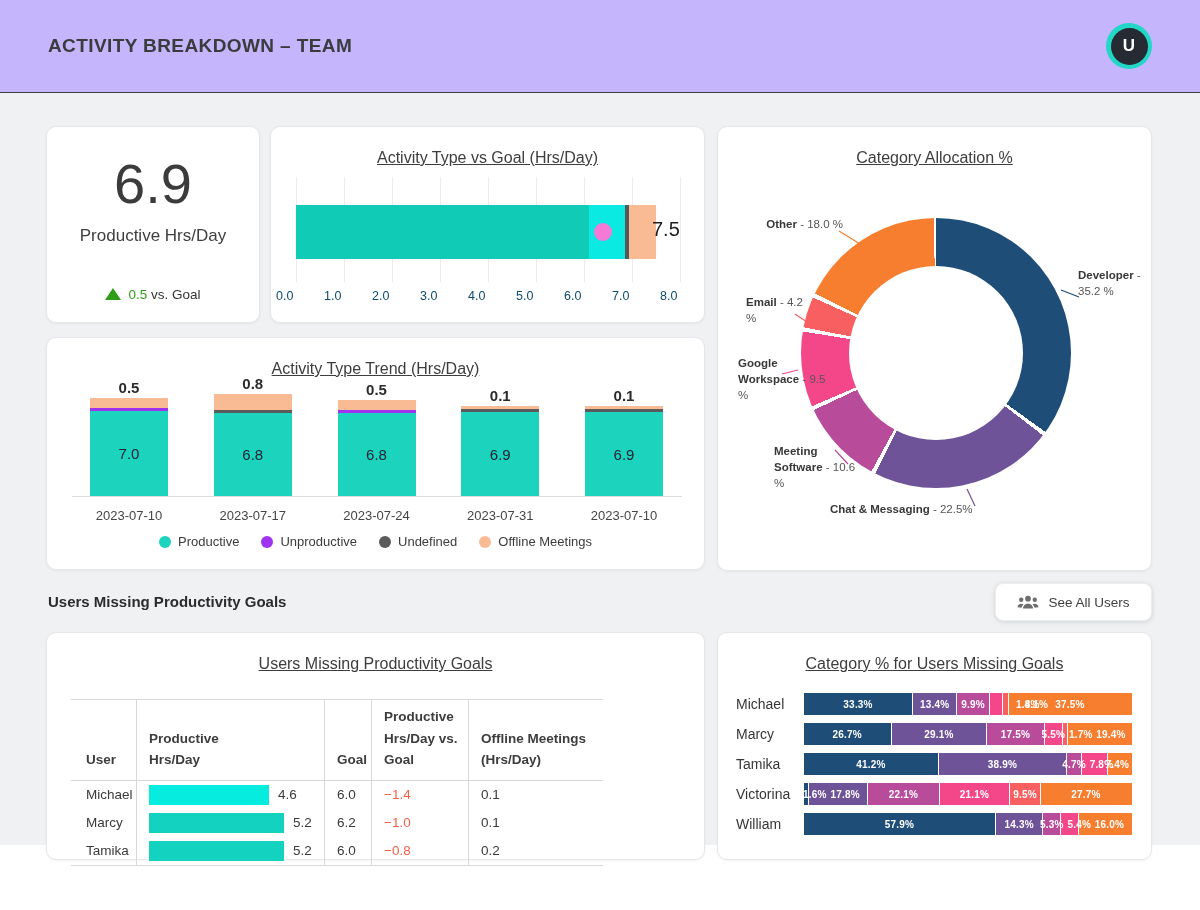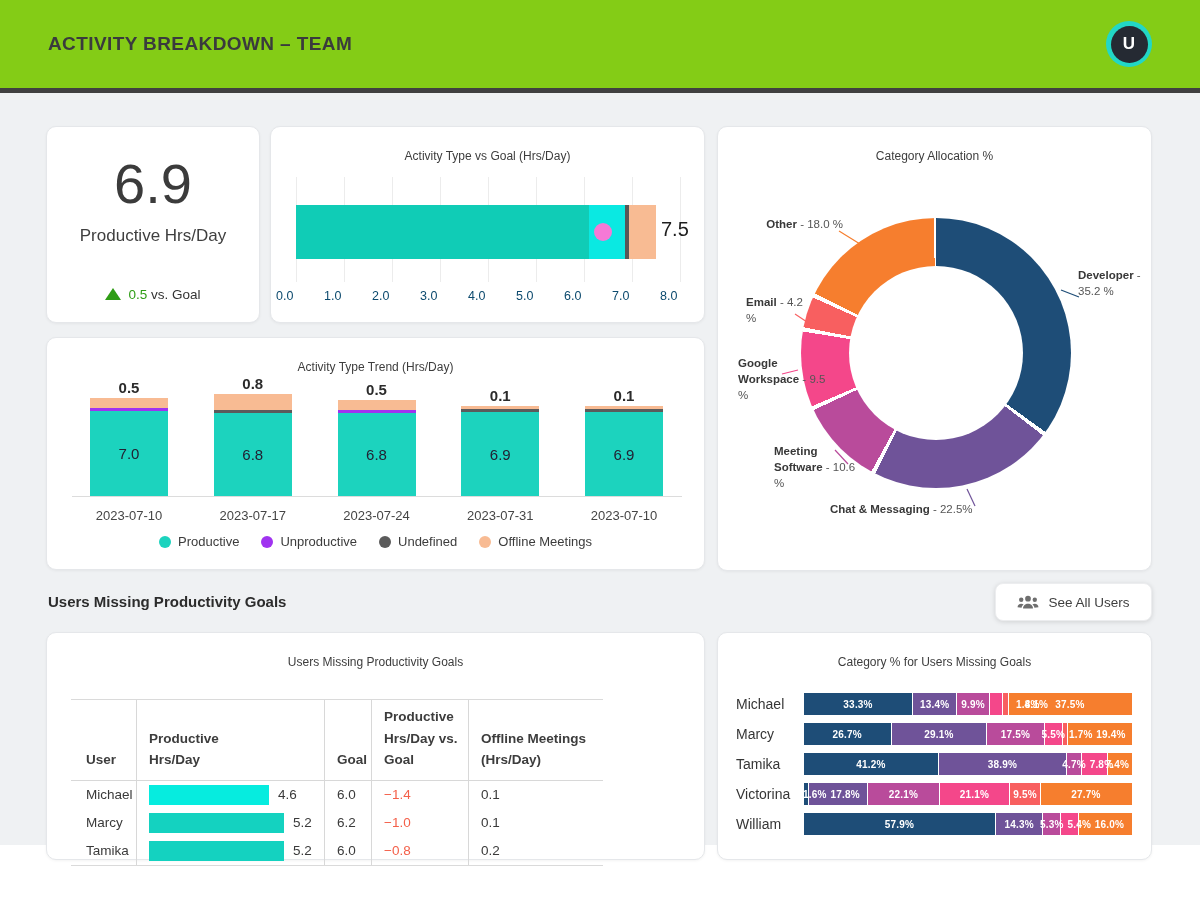--- a/index.html
+++ b/index.html
@@ -2,39 +2,39 @@
 <html><head>
 <meta charset="utf-8">
 <style>
   * { box-sizing: border-box; margin: 0; padding: 0; }
   body {
     width: 1200px; height: 910px; background: #ffffff;
     font-family: "Liberation Sans", sans-serif; overflow: hidden; position: relative;
   }
   
   .header {
-    height: 93px; background: #84cc16; border-bottom: 5px solid #404040;
+    height: 93px; background: #c4b5fd; border-bottom: 1px solid #404040;
     display: flex; align-items: center; justify-content: space-between; padding: 0 48px;
   }
   .header-title { font-size: 19px; font-weight: 700; color: #3a3b3d; letter-spacing: .4px; }
   .avatar-ring {
     width: 46px; height: 46px; border-radius: 50%; background: #22d7c6;
     display: flex; align-items: center; justify-content: center; cursor: pointer;
   }
   .avatar-inner {
     width: 37px; height: 37px; border-radius: 50%; background: #252a33; color: #fff;
     display: flex; align-items: center; justify-content: center; font-size: 17px; font-weight: 700;
   }
   
   .main { position: relative; background: #eff1f3; height: 752px; }
   .card {
     position: absolute; background: #fff; border: 1px solid #e5e7ea;
     border-radius: 10px; box-shadow: 0 1px 3px rgba(0,0,0,.05);
   }
-  .card-title { text-align: center; font-size: 12px; color: #3d3d3d; margin-top: 22px; }
+  .card-title { text-align: center; font-size: 16px; color: #3d3d3d; margin-top: 22px; text-decoration: underline; }
   
   #kpi-card { left: 46px; top: 33px; width: 214px; height: 197px; }
   .kpi-value { font-size: 56px; color: #3b3b3b; text-align: center; margin-top: 24px; }
   .kpi-label { font-size: 17px; color: #3f3f3f; text-align: center; margin-top: 10px; }
   .kpi-delta { position: absolute; bottom: 20px; width: 100%; text-align: center; font-size: 13.5px; color: #333; }
   .tri-up {
     display: inline-block; width: 0; height: 0; margin-right: 7px; vertical-align: -1px;
     border-left: 8px solid transparent; border-right: 8px solid transparent; border-bottom: 12px solid #2f9d16;
   }
   .delta-green { color: #2f9d16; }
@@ -159,21 +159,21 @@
         <div class="tick-label" style="left: 316px;">7.0</div>
         <div class="gridline" style="left: 384px;"></div>
         <div class="tick-label" style="left: 364px;">8.0</div>
         <div class="goal-bar">
           <div class="goal-seg" style="width: 292.8px; background: rgb(16, 204, 182);"></div>
           <div class="goal-seg" style="width: 36px; background: rgb(10, 233, 226);"></div>
           <div class="goal-seg" style="width: 3.84px; background: rgb(87, 87, 87);"></div>
           <div class="goal-seg" style="width: 27.36px; background: rgb(248, 187, 147);"></div>
         </div>
         <div class="goal-dot" style="left: 298.2px; background: rgb(246, 121, 214);"></div>
-        <div class="goal-total" style="left: 365px;">7.5</div>
+        <div class="goal-total" style="left: 356px;">7.5</div>
       </div>
   </div>
 
   <div class="card" id="donut-card">
     <div class="card-title">Category Allocation %</div>
     <div id="donut-area">
       <div id="donut" style="background: conic-gradient(rgb(30, 77, 119) 0.25%, rgb(30, 77, 119) 34.95%, rgb(255, 255, 255) 34.95%, rgb(255, 255, 255) 35.45%, rgb(111, 83, 153) 35.45%, rgb(111, 83, 153) 57.45%, rgb(255, 255, 255) 57.45%, rgb(255, 255, 255) 57.95%, rgb(185, 75, 155) 57.95%, rgb(185, 75, 155) 68.05%, rgb(255, 255, 255) 68.05%, rgb(255, 255, 255) 68.55%, rgb(244, 71, 138) 68.55%, rgb(244, 71, 138) 77.55%, rgb(255, 255, 255) 77.55%, rgb(255, 255, 255) 78.05%, rgb(248, 95, 96) 78.05%, rgb(248, 95, 96) 81.75%, rgb(255, 255, 255) 81.75%, rgb(255, 255, 255) 82.25%, rgb(246, 126, 46) 82.25%, rgb(246, 126, 46) 99.75%, rgb(255, 255, 255) 99.75%, rgb(255, 255, 255) 100.25%);"></div>
       <div id="donut-hole"></div>
       <svg id="donut-lines" width="435" height="445">
           <line x1="343" y1="163" x2="361" y2="170" stroke="#1e4d77" stroke-width="1.2"></line>

